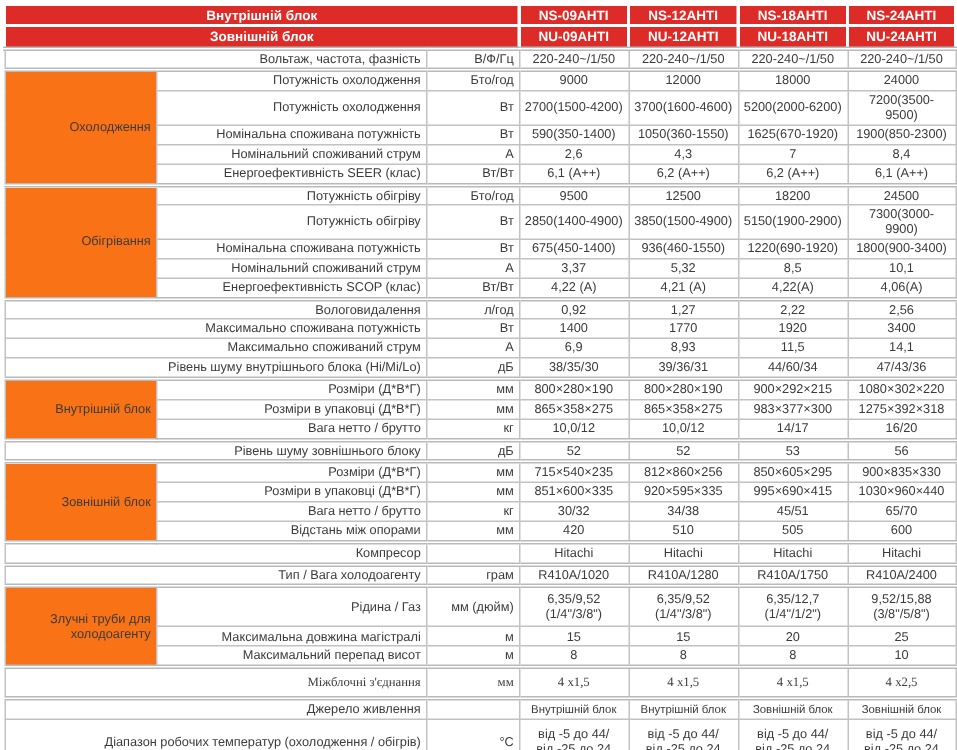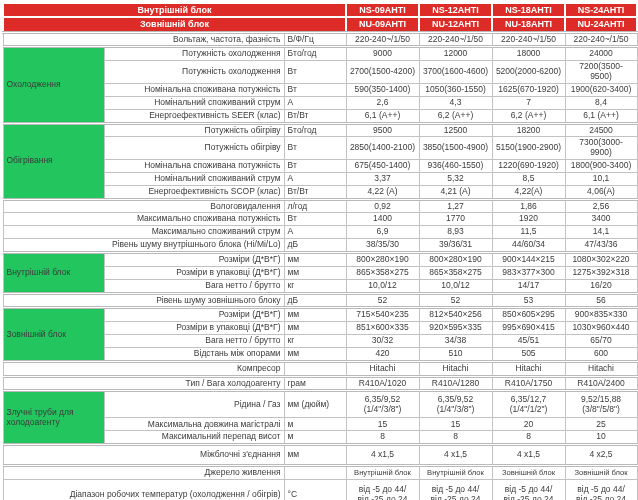--- a/index.html
+++ b/index.html
@@ -18,23 +18,23 @@
     vertical-align:middle;
     overflow:hidden;
     line-height:1.15;
   }
   
   tr.hdr td{
     background:#dd2b27;color:#ffffff;border:2px solid #ffffff;
     text-align:center;font-weight:600;font-size:9px;padding:1px 2px;
   }
   
-  td.sect{ text-align:left; background:#22c55e; }
+  td.sect{ text-align:right; background:#f97316; }
   td.lbl{ text-align:right; }
-  td.unit{ text-align:left;margin-top:40px; }
+  td.unit{ text-align:right;margin-top:40px; }
   td.val{ text-align:center; white-space:pre-line; }
   td.small-val{ font-size:7.6px; }
   
   tr.sep > td{ border-top:3px double #b9b9b9; }
   tr{ height:13px; }
 </style>
 </head>
 <body>
 
 <div class="page">
@@ -87,21 +87,21 @@
           <td class="val">3700(1600-4600)</td>
           <td class="val">5200(2000-6200)</td>
           <td class="val">7200(3500-9500)</td>
         </tr>
         <tr>
           <td class="lbl">Номінальна споживана потужність</td>
           <td class="unit">Вт</td>
           <td class="val">590(350-1400)</td>
           <td class="val">1050(360-1550)</td>
           <td class="val">1625(670-1920)</td>
-          <td class="val">1900(620-3400)</td>
+          <td class="val">1900(850-2300)</td>
         </tr>
         <tr>
           <td class="lbl">Номінальний споживаний струм</td>
           <td class="unit">А</td>
           <td class="val">2,6</td>
           <td class="val">4,3</td>
           <td class="val">7</td>
           <td class="val">8,4</td>
         </tr>
         <tr>
@@ -117,21 +117,21 @@
           <td class="lbl">Потужність обігріву</td>
           <td class="unit">Бто/год</td>
           <td class="val">9500</td>
           <td class="val">12500</td>
           <td class="val">18200</td>
           <td class="val">24500</td>
         </tr>
         <tr>
           <td class="lbl">Потужність обігріву</td>
           <td class="unit">Вт</td>
-          <td class="val">2850(1400-2100)</td>
+          <td class="val">2850(1400-4900)</td>
           <td class="val">3850(1500-4900)</td>
           <td class="val">5150(1900-2900)</td>
           <td class="val">7300(3000-9900)</td>
         </tr>
         <tr>
           <td class="lbl">Номінальна споживана потужність</td>
           <td class="unit">Вт</td>
           <td class="val">675(450-1400)</td>
           <td class="val">936(460-1550)</td>
           <td class="val">1220(690-1920)</td>
@@ -151,21 +151,21 @@
           <td class="val">4,22 (A)</td>
           <td class="val">4,21 (A)</td>
           <td class="val">4,22(A)</td>
           <td class="val">4,06(A)</td>
         </tr>
         <tr class="sep">
           <td class="lbl" colspan="2">Вологовидалення</td>
           <td class="unit">л/год</td>
           <td class="val">0,92</td>
           <td class="val">1,27</td>
-          <td class="val">1,86</td>
+          <td class="val">2,22</td>
           <td class="val">2,56</td>
         </tr>
         <tr>
           <td class="lbl" colspan="2">Максимально споживана потужність</td>
           <td class="unit">Вт</td>
           <td class="val">1400</td>
           <td class="val">1770</td>
           <td class="val">1920</td>
           <td class="val">3400</td>
         </tr>
@@ -184,21 +184,21 @@
           <td class="val">39/36/31</td>
           <td class="val">44/60/34</td>
           <td class="val">47/43/36</td>
         </tr>
         <tr class="sep">
           <td class="sect" rowspan="3">Внутрішній блок</td>
           <td class="lbl">Розміри (Д*В*Г)</td>
           <td class="unit">мм</td>
           <td class="val">800×280×190</td>
           <td class="val">800×280×190</td>
-          <td class="val">900×144×215</td>
+          <td class="val">900×292×215</td>
           <td class="val">1080×302×220</td>
         </tr>
         <tr>
           <td class="lbl">Розміри в упаковці (Д*В*Г)</td>
           <td class="unit">мм</td>
           <td class="val">865×358×275</td>
           <td class="val">865×358×275</td>
           <td class="val">983×377×300</td>
           <td class="val">1275×392×318</td>
         </tr>
@@ -216,21 +216,21 @@
           <td class="val">52</td>
           <td class="val">52</td>
           <td class="val">53</td>
           <td class="val">56</td>
         </tr>
         <tr class="sep">
           <td class="sect" rowspan="4">Зовнішній блок</td>
           <td class="lbl">Розміри (Д*В*Г)</td>
           <td class="unit">мм</td>
           <td class="val">715×540×235</td>
-          <td class="val">812×540×256</td>
+          <td class="val">812×860×256</td>
           <td class="val">850×605×295</td>
           <td class="val">900×835×330</td>
         </tr>
         <tr>
           <td class="lbl">Розміри в упаковці (Д*В*Г)</td>
           <td class="unit">мм</td>
           <td class="val">851×600×335</td>
           <td class="val">920×595×335</td>
           <td class="val">995×690×415</td>
           <td class="val">1030×960×440</td>
@@ -289,21 +289,21 @@
           <td class="val">25</td>
         </tr>
         <tr>
           <td class="lbl">Максимальний перепад висот</td>
           <td class="unit">м</td>
           <td class="val">8</td>
           <td class="val">8</td>
           <td class="val">8</td>
           <td class="val">10</td>
         </tr>
-        <tr class="sep" style="height: 21px;">
+        <tr class="sep" style="height: 21px; font-family: Liberation Serif, serif;">
           <td class="lbl" colspan="2">Міжблочні з'єднання</td>
           <td class="unit">мм</td>
           <td class="val">4 х1,5</td>
           <td class="val">4 х1,5</td>
           <td class="val">4 х1,5</td>
           <td class="val">4 х2,5</td>
         </tr>
         <tr class="sep">
           <td class="lbl" colspan="2">Джерело живлення</td>
           <td class="unit"></td>

